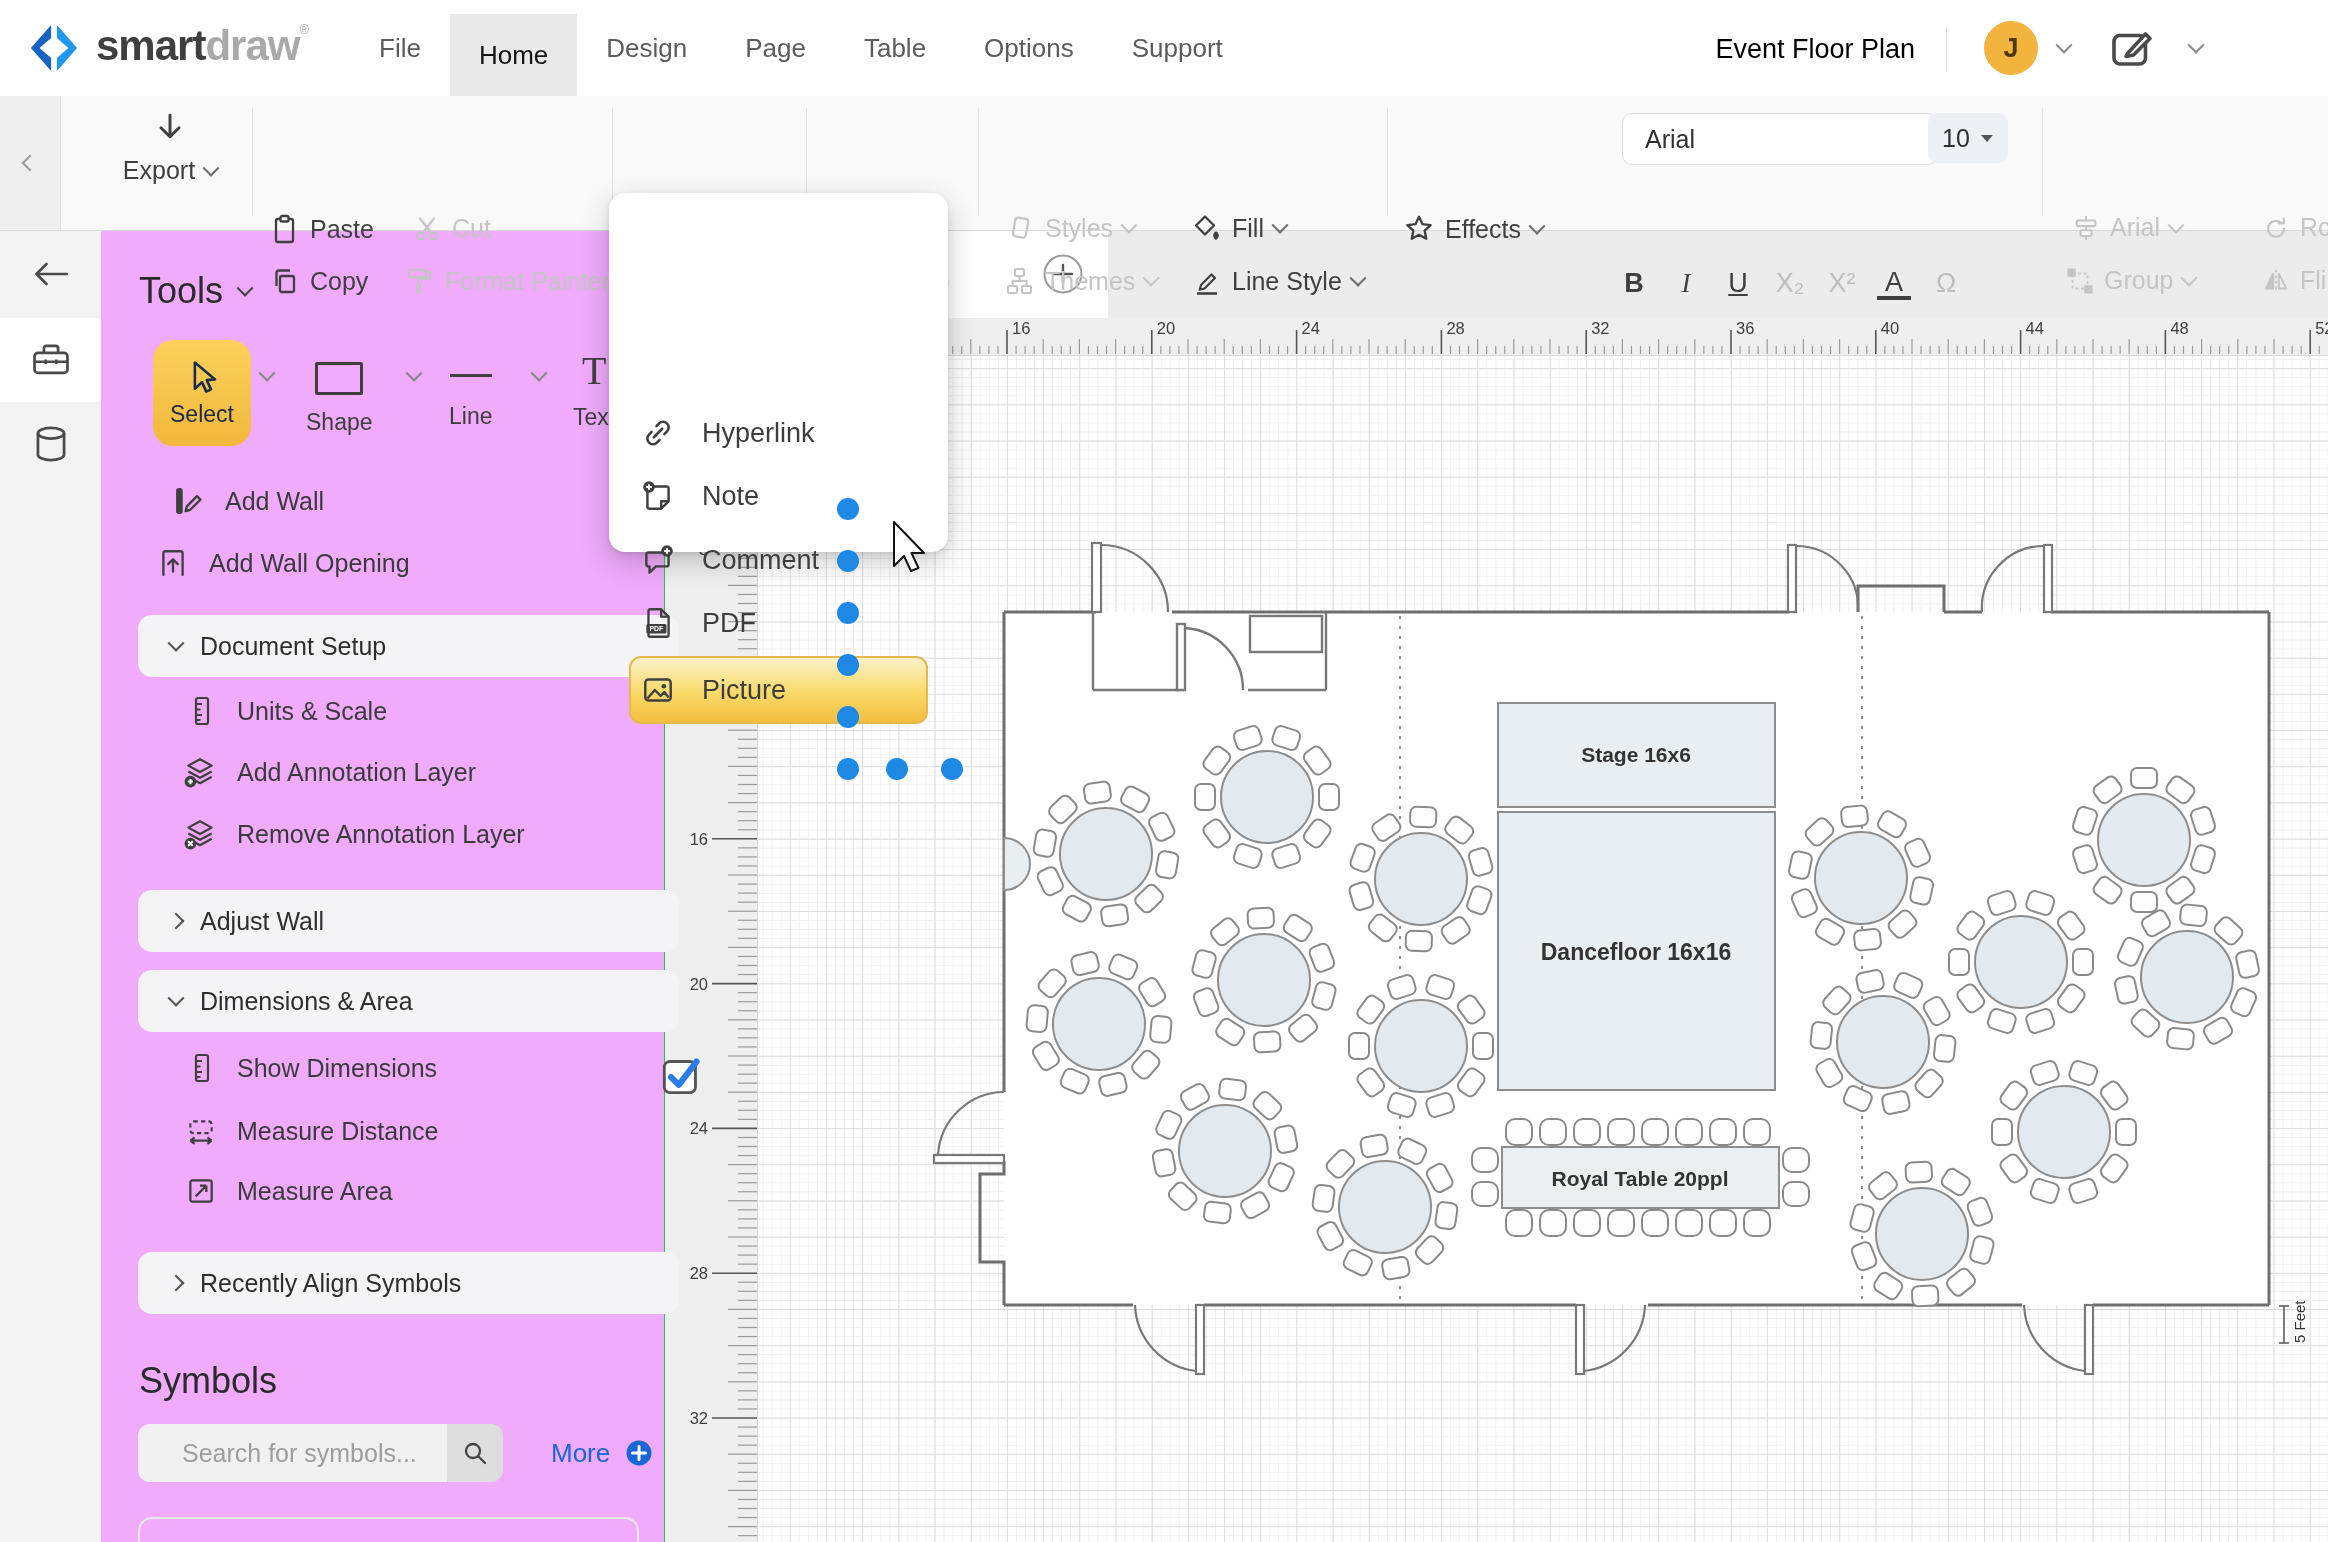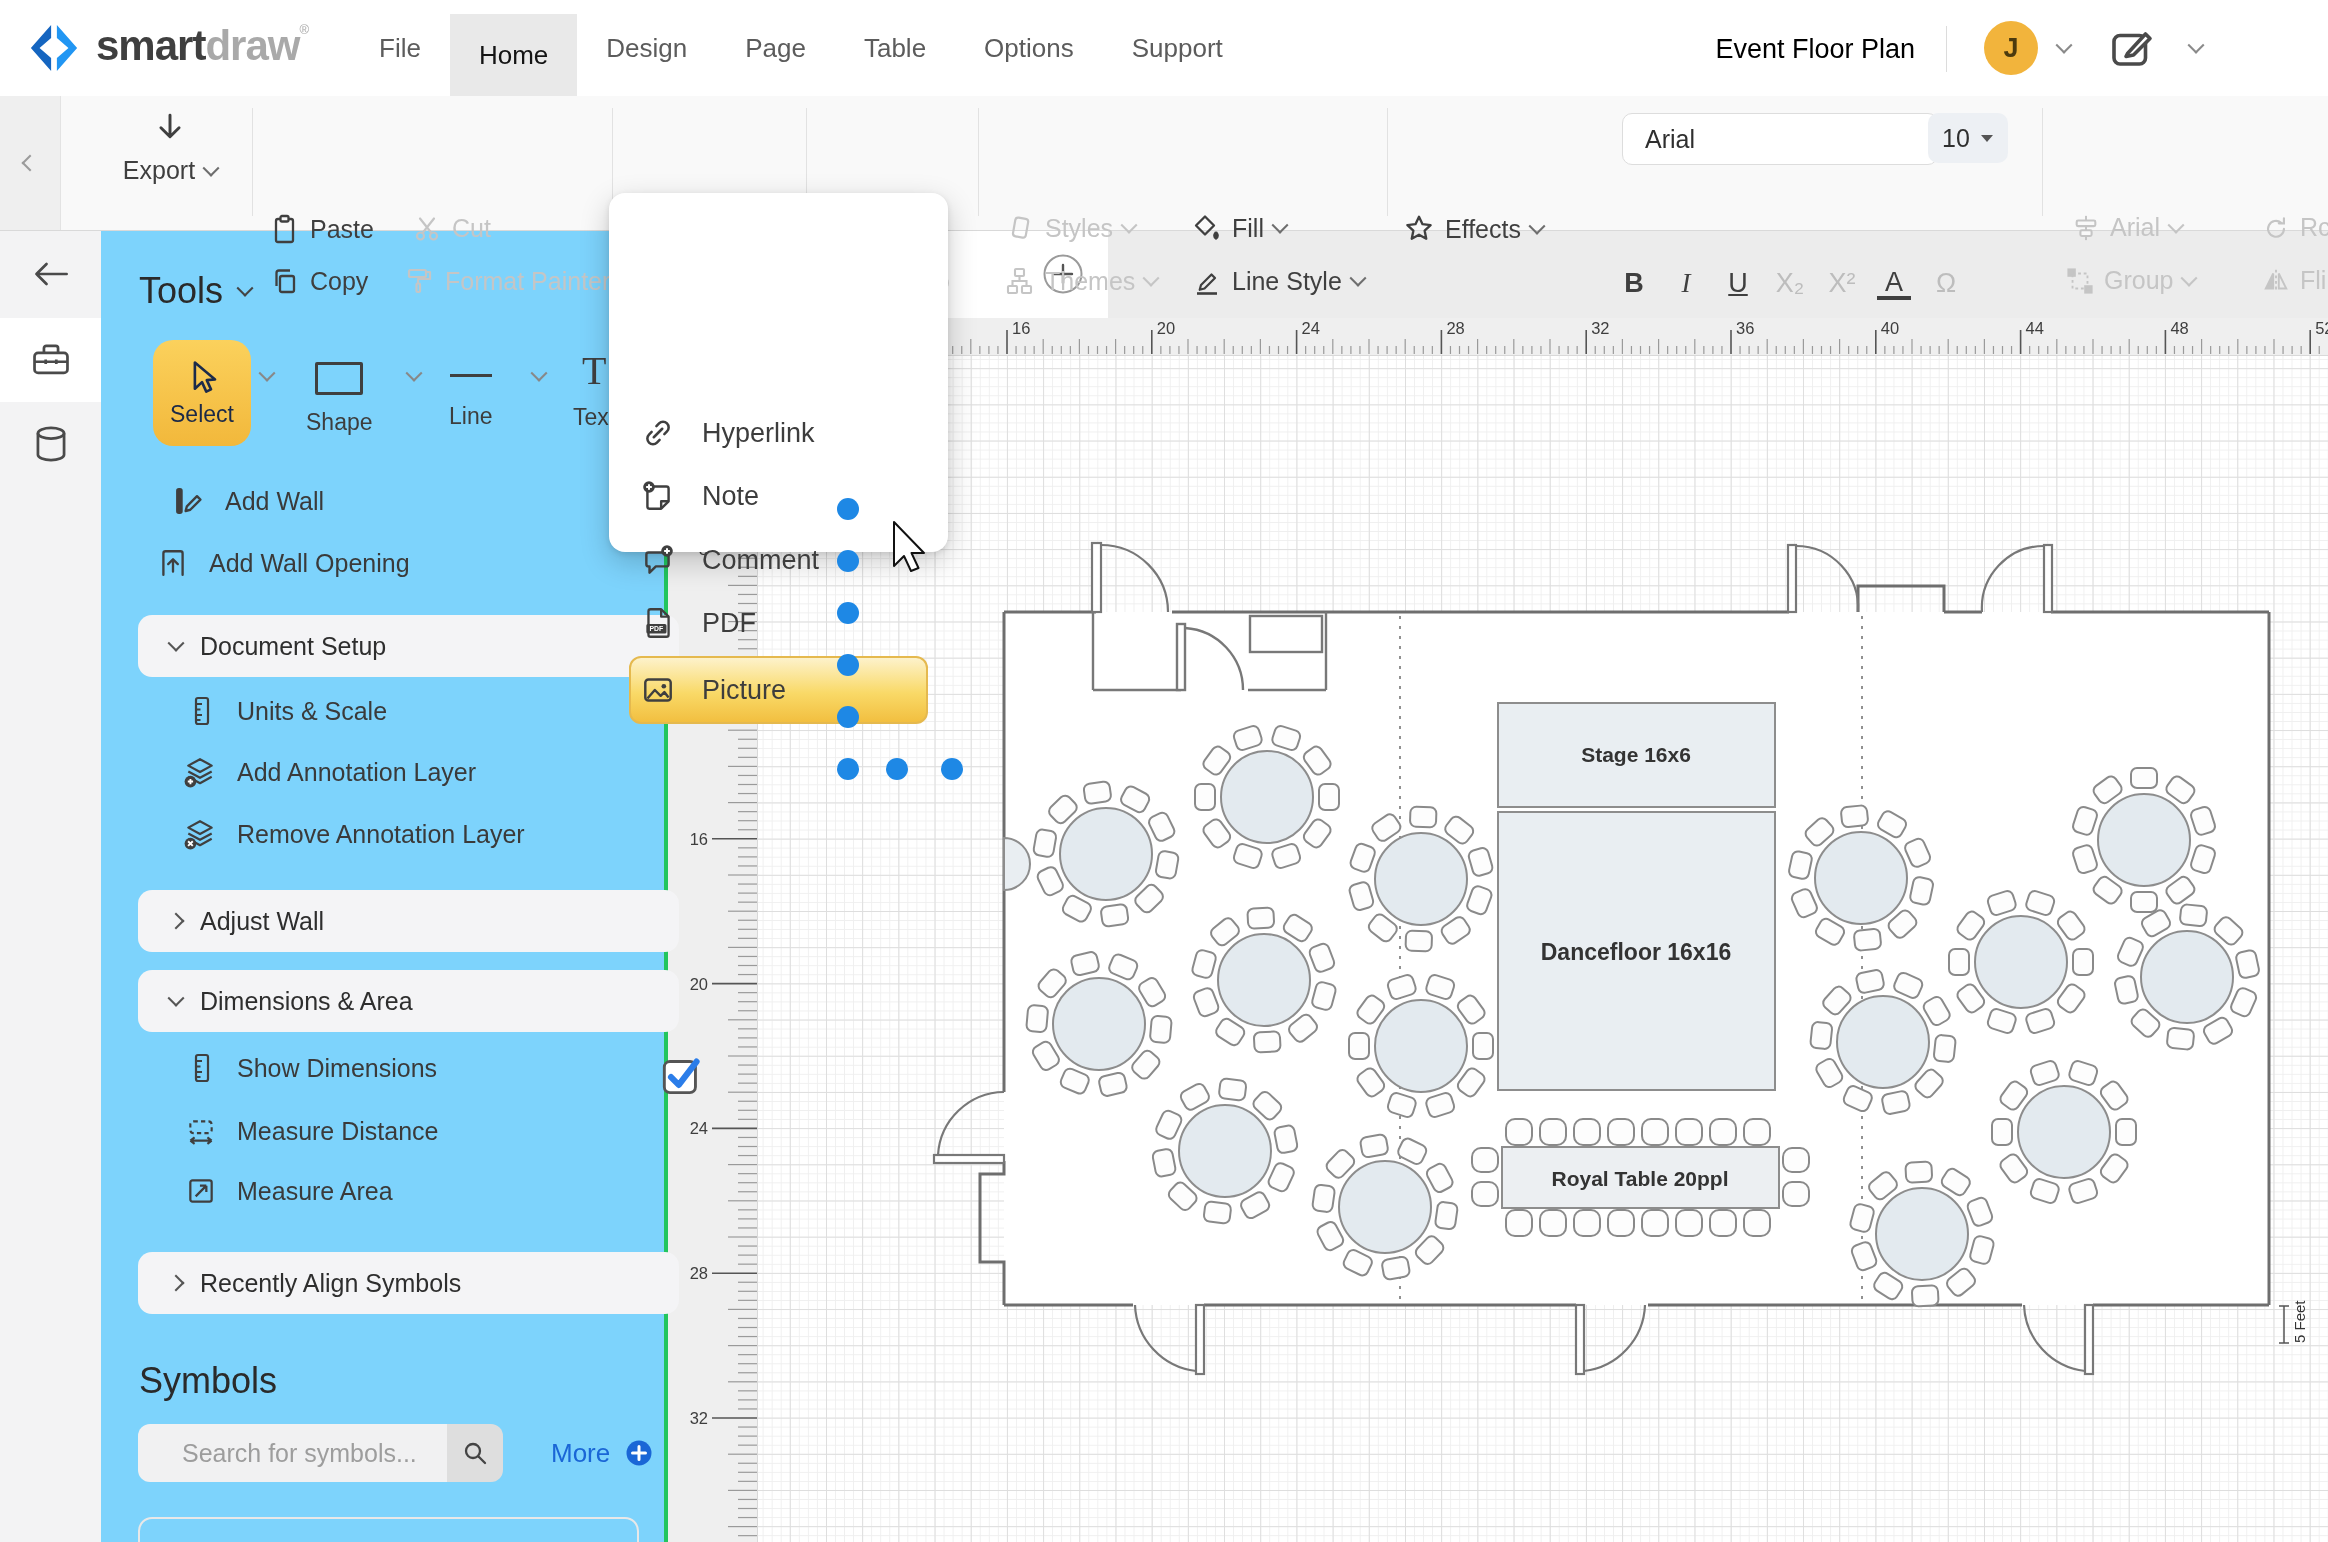--- a/index.html
+++ b/index.html
@@ -27,21 +27,21 @@
   .dis{color:#c5c5c5}
   .vdiv{position:absolute;top:12px;width:1px;height:108px;background:#e2e2e2}
   .fontbox{width:292px;height:50px;background:#fff;border:1px solid #ddd;border-radius:10px;display:flex;align-items:center;padding-left:22px;font-size:25px;color:#2f2f2f}
   .sizebox{width:80px;height:50px;background:#edf0f4;border-radius:10px;display:flex;align-items:center;justify-content:center;gap:10px;font-size:25px;color:#2f2f2f}
   .fmt{font-size:27px;color:#3f3f3f;width:52px;text-align:center}
   .fmt.gray{color:#bdbdbd}
   
   #rail{left:0;top:230px;width:101px;height:1312px;background:#f3f3f4;border-right:1px solid #e2e2e2;z-index:9}
   .rail-cell{width:101px;height:88px;display:flex;align-items:center;justify-content:center;color:#4a4a4a}
   
-  #panel{left:101px;top:230px;width:563px;height:1312px;background:#7dd3fc;border-right:4px solid #22c55e;z-index:9}
+  #panel{left:101px;top:230px;width:563px;height:1312px;background:#f0abfc;border-right:1px solid #22c55e;z-index:9}
   .p-head{font-size:36px;color:#2a2a2a;display:flex;align-items:center;gap:16px}
   .select-btn{width:98px;height:106px;border-radius:20px;background:linear-gradient(180deg,#fbd15c,#f2b83b);display:flex;flex-direction:column;align-items:center;justify-content:center;gap:4px;color:#1b2947;font-size:23px}
   .tool{display:flex;flex-direction:column;align-items:center;gap:14px;color:#3d3d3d;font-size:23px}
   .p-item{display:flex;align-items:center;gap:20px;font-size:25px;color:#3a3a3a}
   .p-sec{width:541px;height:62px;background:#f4f4f6;border-radius:14px;display:flex;align-items:center;gap:18px;padding-left:32px;box-sizing:border-box;font-size:25px;color:#2e2e2e}
   .p-sec .chev{color:#555}
   .blue{color:#1a66d6}
   #search-input{width:255px;height:58px;background:#f1f1f2;border:none;outline:none;border-radius:12px 0 0 12px;padding:0 10px 0 44px;font-size:25px;color:#333;font-family:"Liberation Sans",sans-serif}
   #search-input::placeholder{color:#9d9d9d}
   .search-btn{width:56px;height:58px;background:#dedede;border-radius:0 12px 12px 0;display:flex;align-items:center;justify-content:center}

